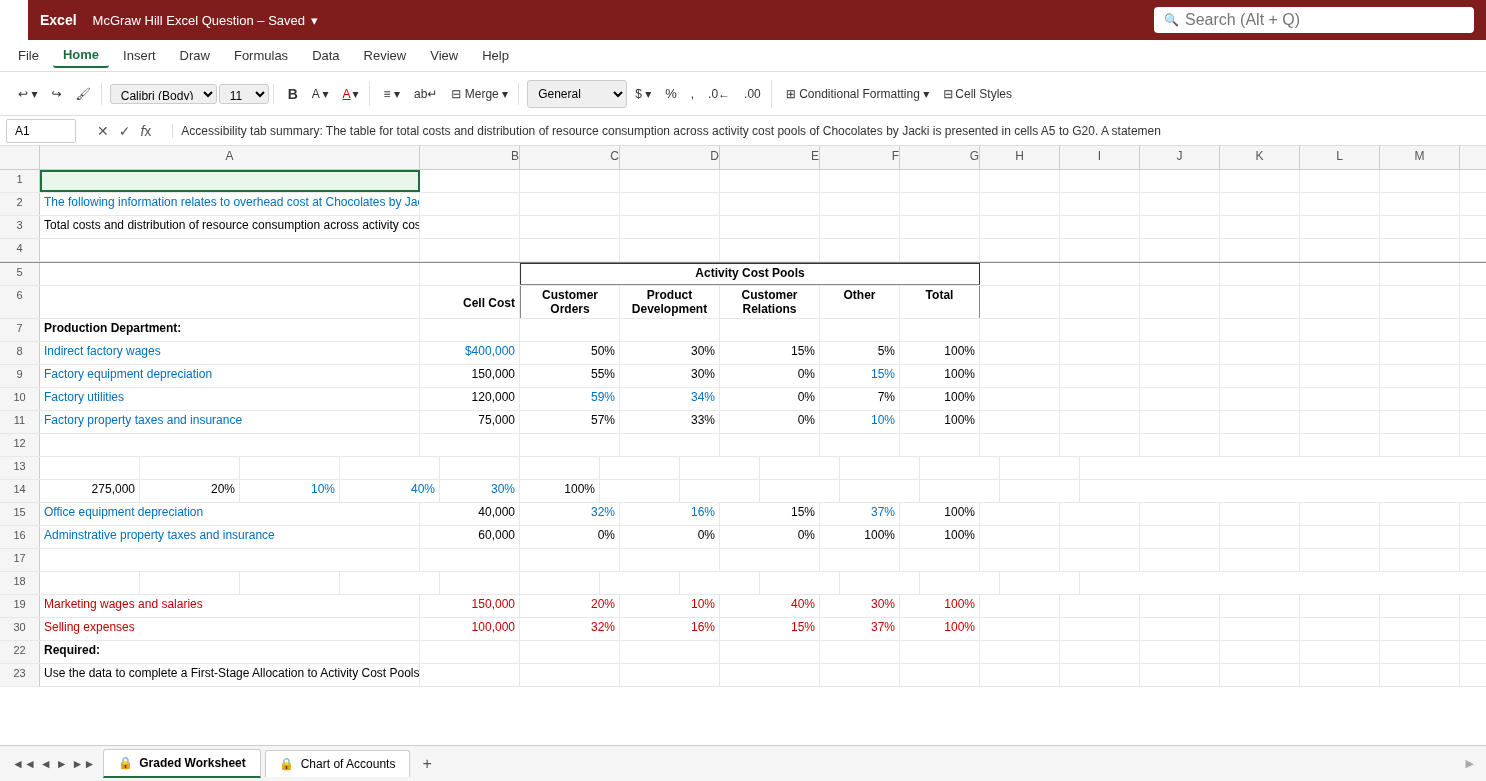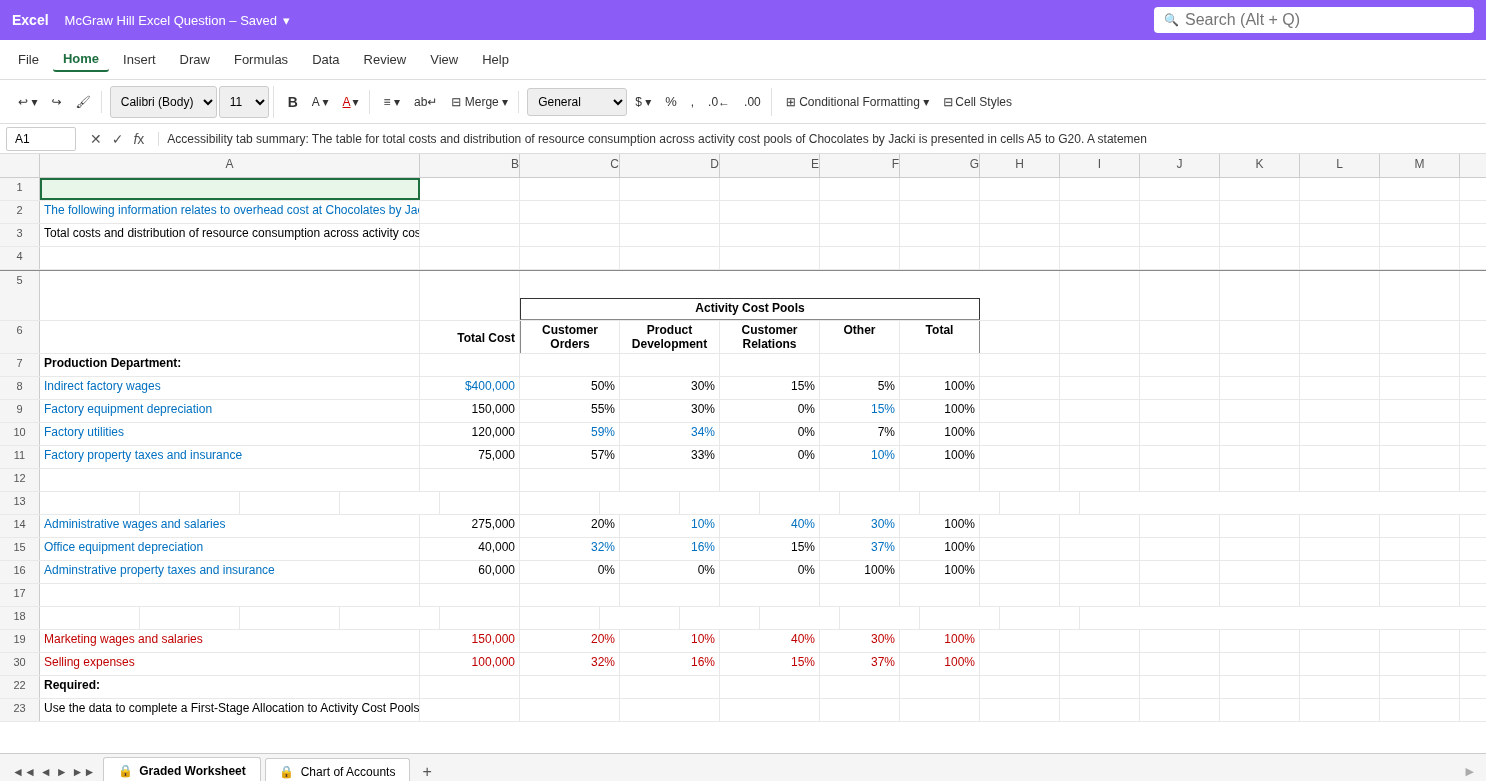--- a/index.html
+++ b/index.html
@@ -1,26 +1,27 @@
 <!DOCTYPE html>
 <html><head>
   <meta charset="utf-8">
   <style>
     * { box-sizing: border-box; margin: 0; padding: 0; }
     body { font-family: 'Segoe UI', Arial, sans-serif; font-size: 12px; background: #fff; overflow: hidden; }
 
     
     #title-bar {
-      background: #8b5cf6;
+      background: #7f1d1d;
       color: #fff;
       display: flex;
       align-items: center;
       height: 40px;
       padding: 0 12px;
       gap: 16px;
+      margin-left: 28px;
     }
     #title-bar .excel-logo {
       font-weight: 700;
       font-size: 14px;
       color: #fff;
     }
     #title-bar .doc-title {
       font-size: 13px;
       color: #fff;
       display: flex;
@@ -44,21 +45,21 @@
       width: 100%;
       color: #333;
     }
 
     
     #menu-bar {
       background: #fff;
       border-bottom: 1px solid #ddd;
       display: flex;
       align-items: center;
-      height: 40px;
+      height: 32px;
       padding: 0 8px;
       gap: 4px;
     }
     .menu-item {
       padding: 4px 10px;
       font-size: 13px;
       cursor: pointer;
       border-radius: 3px;
       color: #333;
     }
@@ -97,39 +98,39 @@
       display: flex;
       align-items: center;
       gap: 2px;
     }
     .tb-bold { font-weight: 700; font-size: 14px; }
     .font-select {
       border: 1px solid #ccc;
       border-radius: 3px;
       padding: 3px 6px;
       font-size: 12px;
-      height: 32px;
+      height: 20px;
     }
     .number-format-select {
       border: 1px solid #ccc;
       border-radius: 3px;
       padding: 1px 6px;
       font-size: 12px;
       height: 28px;
       min-width: 100px;
     }
 
     
     #formula-bar {
       display: flex;
       align-items: center;
       height: 30px;
       border-bottom: 1px solid #ddd;
       padding: 0 6px;
-      gap: 11px;
+      gap: 18px;
       background: #fff;
     }
     .cell-ref {
       border: 1px solid #ccc;
       border-radius: 2px;
       padding: 2px 8px;
       font-size: 12px;
       width: 70px;
       height: 24px;
     }
@@ -466,33 +467,33 @@
         <div class="cell cell-j"></div>
         <div class="cell cell-k"></div>
         <div class="cell cell-l"></div>
         <div class="cell cell-m"></div>
       </div>
 
       <div class="grid-row" style="border-top:1px solid #888;">
         <div class="row-num">5</div>
         <div class="cell cell-a"></div>
         <div class="cell cell-b"></div>
-        <div class="cell text-bold text-center" style="width:460px;min-width:460px;border:1px solid #333;border-bottom:1px solid #888;margin-top:27px;">Activity Cost Pools</div>
+        <div class="cell text-bold text-center" style="width:460px;min-width:460px;border:1px solid #333;border-bottom:1px solid #888;">Activity Cost Pools</div>
         <div class="cell cell-h"></div>
         <div class="cell cell-i"></div>
         <div class="cell cell-j"></div>
         <div class="cell cell-k"></div>
         <div class="cell cell-l"></div>
         <div class="cell cell-m"></div>
       </div>
 
       <div class="grid-row">
         <div class="row-num">6</div>
         <div class="cell cell-a"></div>
-        <div class="cell cell-b text-bold text-right" style="vertical-align:bottom;padding-top:10px;">Total Cost</div>
+        <div class="cell cell-b text-bold text-right" style="vertical-align:bottom;padding-top:10px;">Cell Cost</div>
         <div class="cell cell-c text-bold text-center" style="border-left:1px solid #888;">Customer<br>Orders</div>
         <div class="cell cell-d text-bold text-center">Product<br>Development</div>
         <div class="cell cell-e text-bold text-center">Customer<br>Relations</div>
         <div class="cell cell-f text-bold text-center">Other</div>
         <div class="cell cell-g text-bold text-center" style="border-right:1px solid #888;">Total</div>
         <div class="cell cell-h"></div>
         <div class="cell cell-i"></div>
         <div class="cell cell-j"></div>
         <div class="cell cell-k"></div>
         <div class="cell cell-l"></div>
@@ -612,21 +613,20 @@
         <div class="cell cell-h"></div>
         <div class="cell cell-i"></div>
         <div class="cell cell-j"></div>
         <div class="cell cell-k"></div>
         <div class="cell cell-l"></div>
         <div class="cell cell-m"></div>
       </div>
 
       <div class="grid-row">
         <div class="row-num">14</div>
-        <div class="cell cell-a text-blue">  Administrative wages and salaries</div>
         <div class="cell cell-b text-right">275,000</div>
         <div class="cell cell-c text-right">20%</div>
         <div class="cell cell-d text-right text-blue">10%</div>
         <div class="cell cell-e text-right text-blue">40%</div>
         <div class="cell cell-f text-right text-blue">30%</div>
         <div class="cell cell-g text-right">100%</div>
         <div class="cell cell-h"></div>
         <div class="cell cell-i"></div>
         <div class="cell cell-j"></div>
         <div class="cell cell-k"></div>

